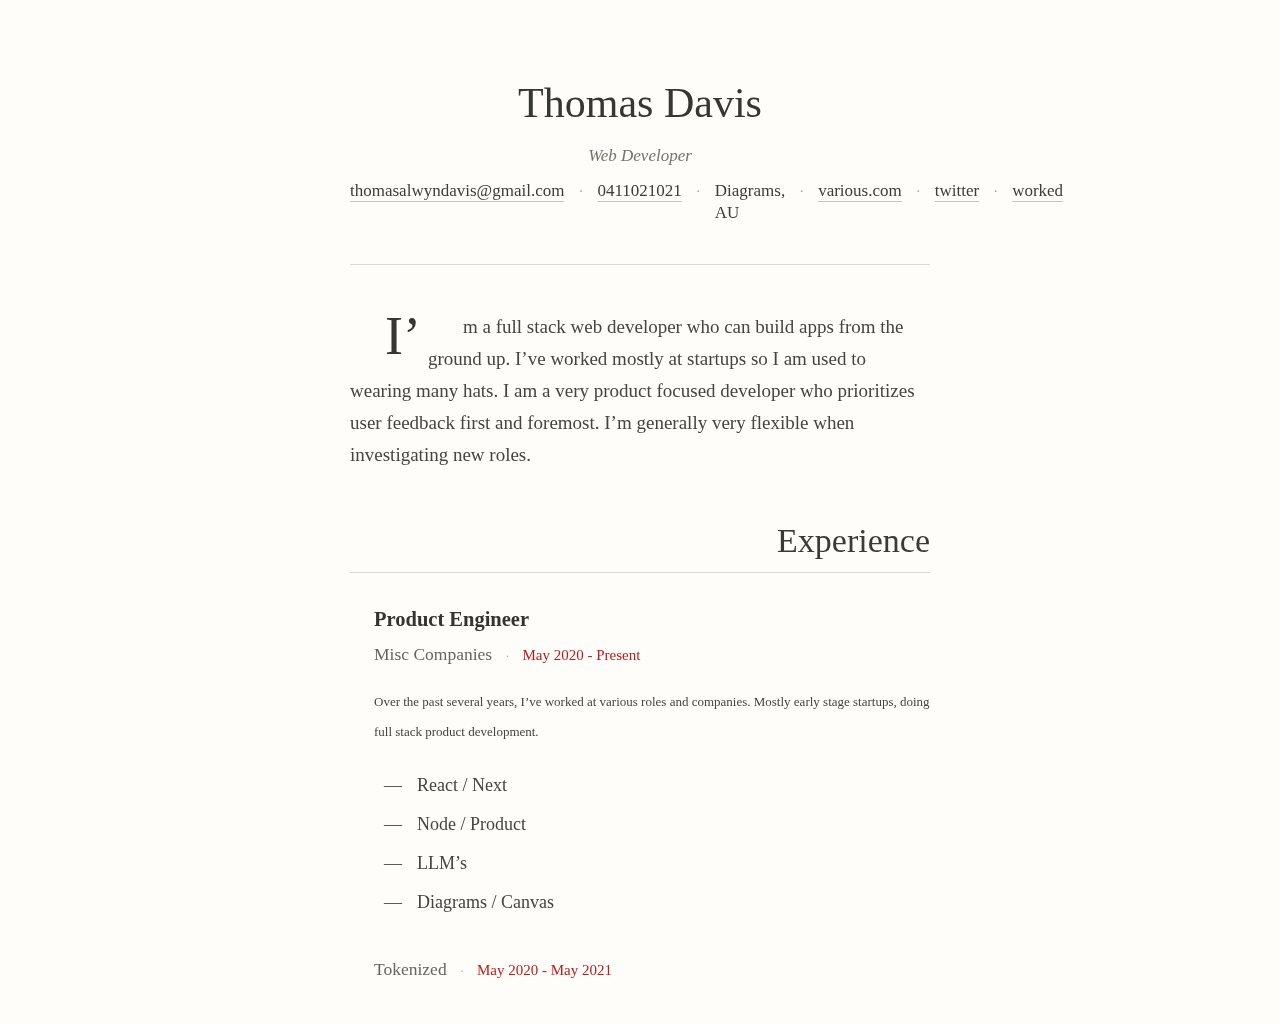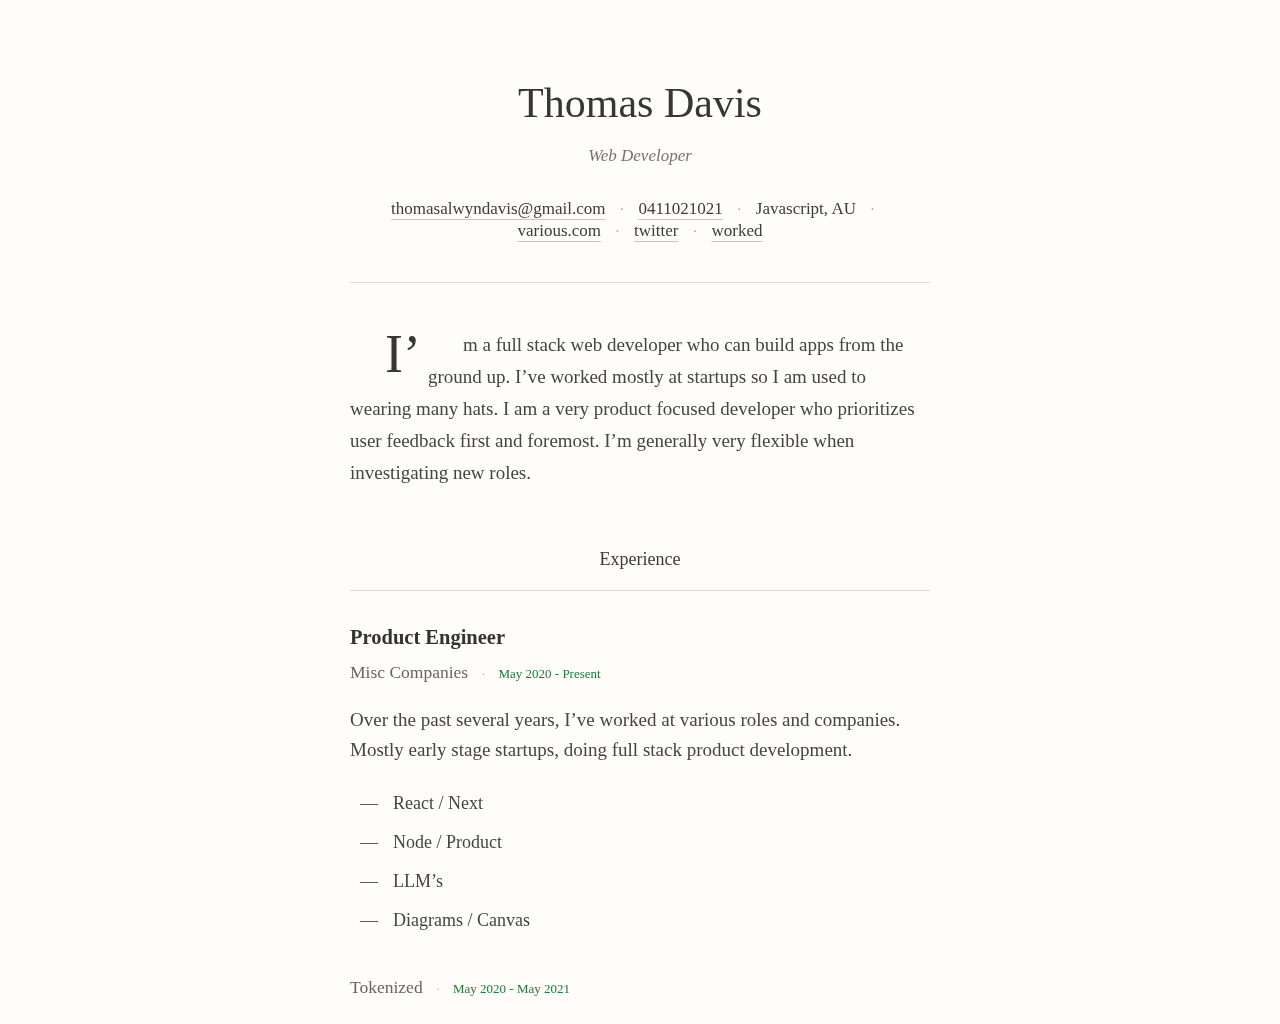--- a/index.html
+++ b/index.html
@@ -27,23 +27,23 @@
   }
   .role {
     margin: 16px 0 8px;
     font-size: 17px;
     line-height: 24px;
     font-style: italic;
     text-align: center;
     color: #76736c;
   }
   .contacts {
-    margin-top: 30px;
-    display: flex;
-    flex-direction: column;
+    margin-top: 12px;
+    display: flex;
+    flex-direction: row;
   }
   .contact-row {
     display: flex;
     justify-content: center;
     align-items: baseline;
     font-size: 17px;
     line-height: 22px;
     color: #3c3c38;
   }
   .sep {
@@ -80,33 +80,33 @@
     line-height: 44px;
     height: 50px;
     margin: 3px 7px 0 0;
     text-indent: 35px;
     color: #363632;
   }
 
   
   .section-heading {
     margin: 54px 0 0;
-    font-size: 18px;
+    font-size: 34px;
     line-height: 32px;
     font-weight: 400;
-    text-align: center;
+    text-align: right;
     color: #3b3b35;
   }
   .section-rule {
     border: 0;
     border-top: 1px solid #dcd8cf;
     margin: 15px 0 0;
   }
 
-  .job { margin-top: 33px; }
+  .job { margin-top: 33px; margin-left: 24px; }
   .job + .job { margin-top: 46px; }
   .job-title {
     margin: 0;
     font-size: 20.5px;
     line-height: 26px;
     font-weight: 700;
     color: #33332f;
   }
   .job-meta {
     margin-top: 12px;
@@ -116,26 +116,26 @@
   .company {
     font-size: 17.5px;
     color: #67655e;
   }
   .meta-sep {
     color: #b3afa4;
     margin: 0 13px;
     font-size: 13px;
   }
   .dates {
-    font-size: 13px;
-    color: #15803d;
+    font-size: 15px;
+    color: #b91c1c;
   }
   .job-summary {
     margin: 22px 0 0;
-    font-size: 19px;
+    font-size: 13px;
     line-height: 30px;
     color: #45453f;
   }
   .highlights {
     list-style: none;
     margin: 27px 0 0;
     padding: 0;
   }
   .highlights li {
     display: flex;
@@ -160,21 +160,21 @@
   <header>
     <h1 class="name">Thomas Davis</h1>
     <p class="role">Web Developer</p>
 
     <div class="contacts">
       <div class="contact-row">
         <a class="ulink">thomasalwyndavis@gmail.com</a>
         <span class="sep">·</span>
         <a class="ulink">0411021021</a>
         <span class="sep">·</span>
-        <span>Javascript, AU</span>
+        <span>Diagrams, AU</span>
         <span class="sep">·</span>
       </div>
       <div class="contact-row">
         <a class="ulink">various.com</a>
         <span class="sep">·</span>
         <a class="ulink">twitter</a>
         <span class="sep">·</span>
         <a class="ulink">worked</a>
       </div>
     </div>

